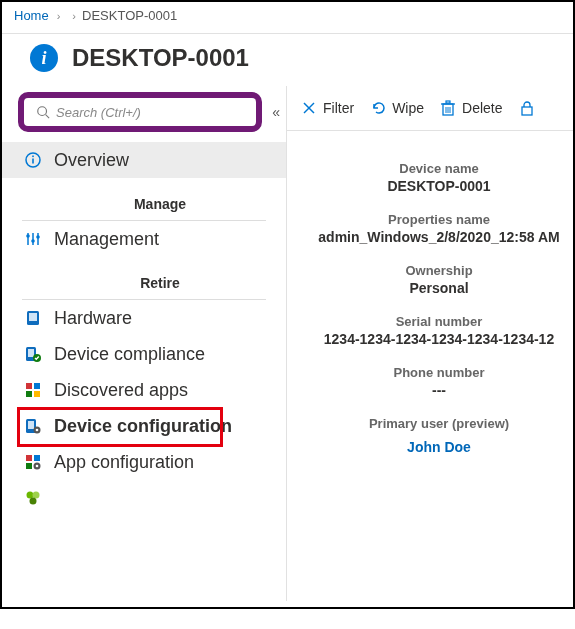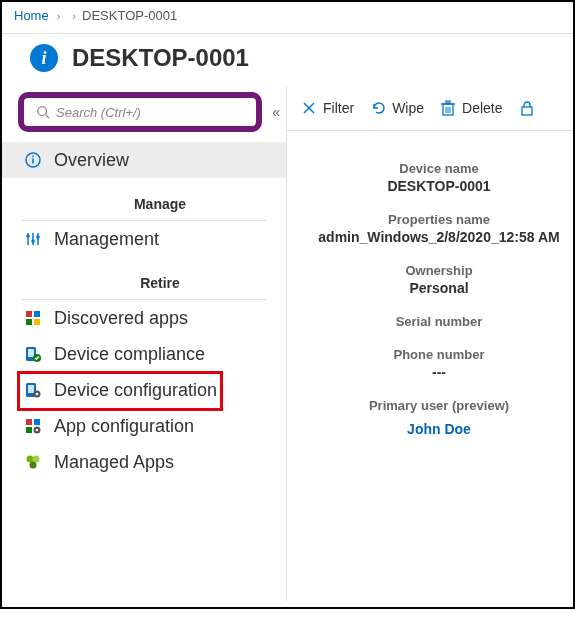--- a/index.html
+++ b/index.html
@@ -17,21 +17,21 @@
   .search-box{flex:1;display:flex;align-items:center;border:6px solid #701a75;border-radius:10px;height:28px;padding:0 12px;color:#777;}
   .search-box span.placeholder{font-style:italic;color:#888;margin-left:6px;font-size:13px;}
   .collapse{margin-left:10px;color:#555;font-size:14px;cursor:pointer;}
   .sb-item{display:flex;align-items:center;height:36px;padding:0 0 0 22px;cursor:pointer;position:relative;}
   .sb-item.active{background:#ececec;}
   .sb-icon{width:18px;height:18px;margin-right:12px;display:flex;align-items:center;justify-content:center;}
   .sb-label{font-size:18px;}
   .sb-group{padding:18px 0 4px 32px;font-weight:600;color:#323130;font-size:14px;}
   .sb-divider{border:0;border-top:1px solid #ddd;margin:4px 20px 0 20px;}
   .highlight-box{position:absolute;border:3px solid #e3000f;left:15px;width:200px;height:34px;top:-1px;pointer-events:none;}
-  .sb-wrap{position:relative;}
+  .sb-wrap{position:relative;font-weight:bold;}
   .main{flex:1;padding:0;}
   .toolbar{display:flex;align-items:center;border-bottom:1px solid #e1e1e1;height:44px;padding-left:14px;overflow:hidden;white-space:nowrap;}
   .t-btn{display:flex;align-items:center;margin-right:16px;cursor:pointer;color:#323130;}
   .t-btn .t-icon{width:16px;height:16px;margin-right:6px;color:#0078d4;display:flex;align-items:center;justify-content:center;}
   .t-label{font-size:14px;}
   .details{padding:30px 12px 0 30px;font-weight:bold;}
   .field{margin-bottom:18px;}
   .field-label{font-size:13px;color:#666;}
   .field-value{font-size:14px;color:#323130;margin-top:2px;white-space:nowrap;overflow:hidden;}
   .link{color:#0067b8;cursor:pointer;margin-top:8px;}
@@ -91,43 +91,52 @@
               <circle cx="8" cy="10" r="1.8" fill="#0078d4"></circle>
               <circle cx="13" cy="6" r="1.8" fill="#0078d4"></circle>
             </svg>
           </span>
       <span class="sb-label">Management</span>
     </div>
 
     <div class="sb-group">Retire</div>
     <hr class="sb-divider">
 
+    <div class="sb-item">
+      <span class="sb-icon">
+            <svg width="14" height="16">
+              <rect x="1" y="1" width="12" height="14" rx="1.5" fill="#0f6cbd"></rect>
+              <rect x="3" y="3" width="8" height="8" fill="#cfe4f7"></rect>
+            </svg>
+          </span>
+      <span class="sb-label">Hardware</span>
+    </div>
+
+    <div class="sb-item">
+      <span class="sb-icon">
+            <svg width="16" height="16">
+              <rect x="1" y="1" width="10" height="14" rx="1.5" fill="#0f6cbd"></rect>
+              <rect x="3" y="3" width="6" height="8" fill="#cfe4f7"></rect>
+              <circle cx="12" cy="12" r="4" fill="#107c10"></circle>
+              <path d="M10 12 l1.3 1.3 l2.5 -2.8" stroke="#fff" stroke-width="1.3" fill="none"></path>
+            </svg>
+          </span>
+      <span class="sb-label">Device compliance</span>
+    </div>
 
     <div class="sb-item">
       <span class="sb-icon">
             <svg width="16" height="16">
               <rect x="1" y="1" width="6" height="6" fill="#d13438"></rect>
               <rect x="9" y="1" width="6" height="6" fill="#0078d4"></rect>
               <rect x="1" y="9" width="6" height="6" fill="#107c10"></rect>
               <rect x="9" y="9" width="6" height="6" fill="#ffb900"></rect>
             </svg>
           </span>
       <span class="sb-label">Discovered apps</span>
-    </div>
-
-    <div class="sb-item">
-      <span class="sb-icon">
-            <svg width="16" height="16">
-              <rect x="1" y="1" width="10" height="14" rx="1.5" fill="#0f6cbd"></rect>
-              <rect x="3" y="3" width="6" height="8" fill="#cfe4f7"></rect>
-              <circle cx="12" cy="12" r="4" fill="#107c10"></circle>
-              <path d="M10 12 l1.3 1.3 l2.5 -2.8" stroke="#fff" stroke-width="1.3" fill="none"></path>
-            </svg>
-          </span>
-      <span class="sb-label">Device compliance</span>
     </div>
 
     <div class="sb-wrap">
       <div class="sb-item">
         <span class="sb-icon">
               <svg width="16" height="16">
                 <rect x="1" y="1" width="10" height="14" rx="1.5" fill="#0f6cbd"></rect>
                 <rect x="3" y="3" width="6" height="8" fill="#cfe4f7"></rect>
                 <circle cx="12" cy="12" r="3.5" fill="#555"></circle>
                 <circle cx="12" cy="12" r="1.3" fill="#fff"></circle>
@@ -153,21 +162,20 @@
 
 
     <div class="sb-item">
       <span class="sb-icon">
             <svg width="16" height="16">
               <circle cx="5" cy="5" r="3.5" fill="#6bb700"></circle>
               <circle cx="11" cy="5" r="3.5" fill="#9ed14b"></circle>
               <circle cx="8" cy="11" r="3.5" fill="#498205"></circle>
             </svg>
           </span>
-      <span class="sb-label">Managed Apps</span>
     </div>
 
   </div>
 
   <div class="main">
     <div class="toolbar">
       <div class="t-btn">
         <span class="t-icon">
               <svg width="14" height="14">
                 <line x1="2" y1="2" x2="12" y2="12" stroke="#0078d4" stroke-width="1.5"></line>
@@ -216,20 +224,21 @@
       <div class="field">
         <div class="field-label">Properties name</div>
         <div class="field-value">admin_Windows_2/8/2020_12:58 AM</div>
       </div>
       <div class="field">
         <div class="field-label">Ownership</div>
         <div class="field-value">Personal</div>
       </div>
       <div class="field">
         <div class="field-label">Serial number</div>
+        <div class="field-value">1234-1234-1234-1234-1234-1234-12</div>
       </div>
       <div class="field">
         <div class="field-label">Phone number</div>
         <div class="field-value">---</div>
       </div>
       <div class="field">
         <div class="field-label">Primary user (preview)</div>
         <div class="field-value link">John Doe</div>
       </div>
     </div>

